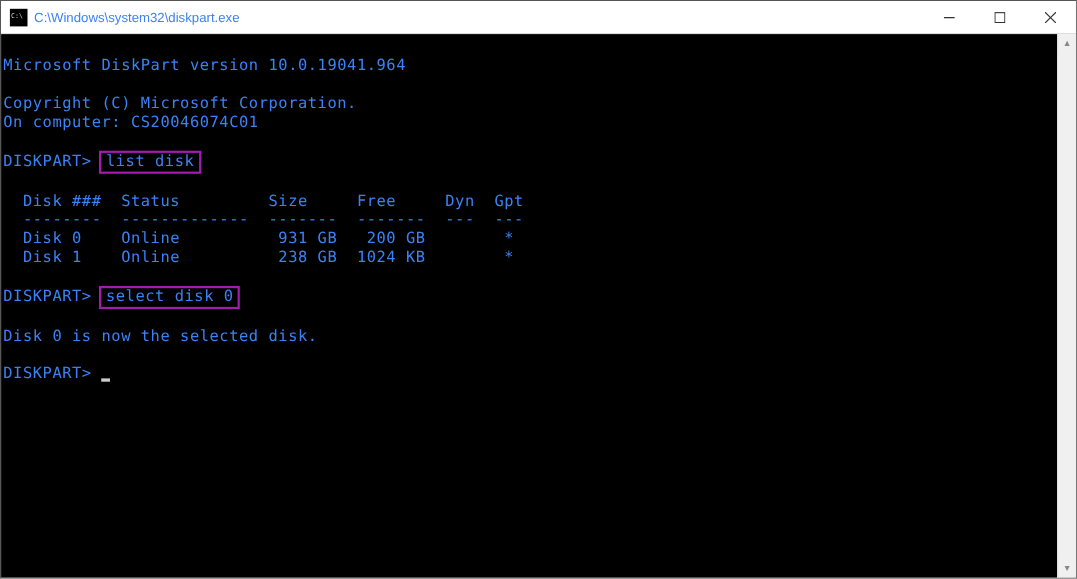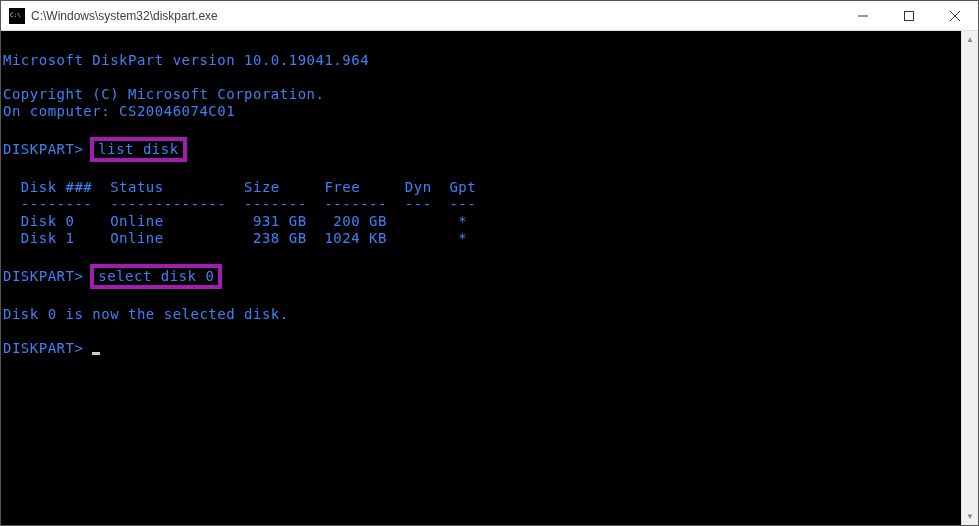--- a/index.html
+++ b/index.html
@@ -43,21 +43,21 @@
       color: #ccc;
       font-size: 6px;
       position: absolute;
       top: 3px;
       left: 1px;
       font-family: monospace;
     }
     .titlebar-title {
       flex: 1;
       font-size: 12px;
-      color: #404040;
+      color: #3b82f6;
       white-space: nowrap;
       overflow: hidden;
     }
     .win-controls {
       display: flex;
       height: 100%;
     }
     .win-btn {
       width: 46px;
       height: 100%;
@@ -102,21 +102,21 @@
       align-items: center;
       justify-content: center;
       color: #888;
       font-size: 8px;
     }
     .scroll-track {
       flex: 1;
       background: #f0f0f0;
     }
     .red-box {
-      border: 4px solid #a21caf;
+      border: 2px solid #a21caf;
       display: inline-block;
       padding: 0 4px;
       margin-left: -2px;
     }
     .cursor {
       display: inline-block;
       width: 8px;
       height: 3px;
       background: #ccc;
       vertical-align: bottom;

